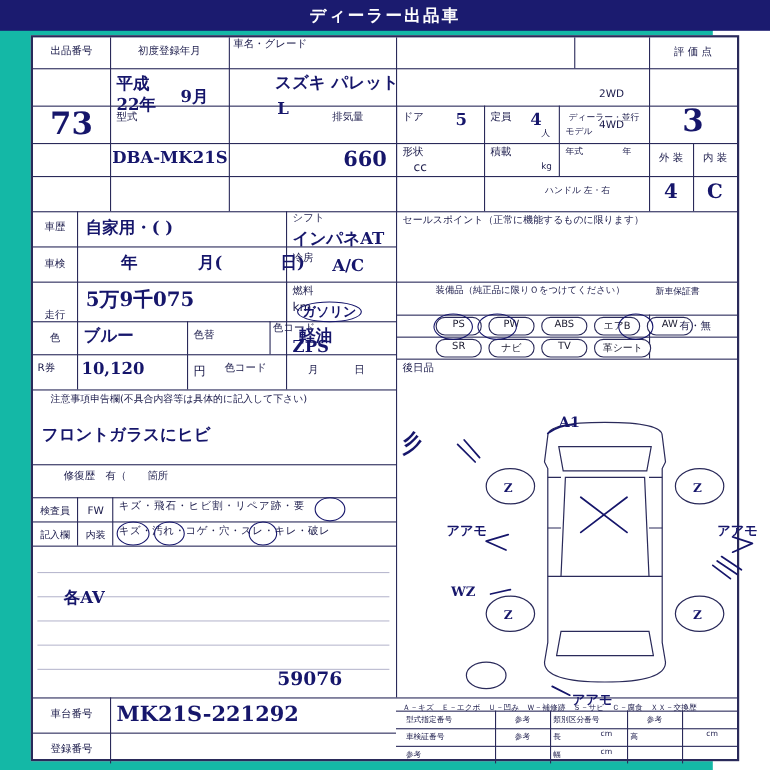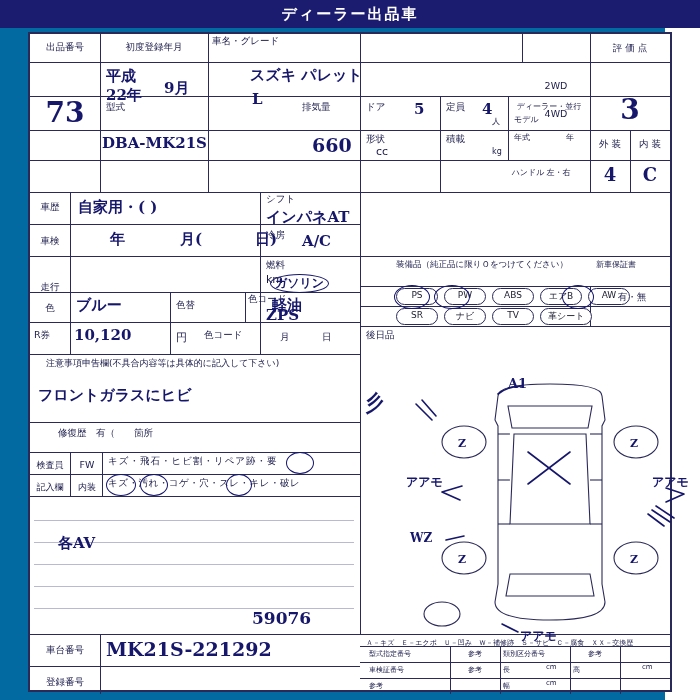--- a/index.html
+++ b/index.html
@@ -3,21 +3,21 @@
 <meta charset="utf-8">
 <style>
   html,body{margin:0;padding:0;}
   body{
     width:700px;height:700px;
     background:#ffffff;
     font-family:"DejaVu Sans","Liberation Sans",sans-serif;
     color:#1a1a2e;
     overflow:hidden;
   }
-  .sheet{position:relative;width:648px;height:700px;background:#0369a1;padding-left:17px;}
+  .sheet{position:relative;width:648px;height:700px;background:#14b8a6;}
 
   
   .title-bar{
     position:absolute;left:0;top:0;width:700px;height:28px;
     background:#1b1b6f;color:#fff;
     display:flex;align-items:center;justify-content:center;
     font-size:15px;font-weight:bold;letter-spacing:2px;
   }
 
   
@@ -169,36 +169,37 @@
     <div class="cell lbl-sm" style="left:462px;top:84px;width:18px;height:14px;">人</div>
 
     <div class="cell lbl" style="left:336px;top:100px;width:40px;height:18px;">形状</div>
     <div class="cell lbl" style="left:416px;top:100px;width:40px;height:18px;">積載</div>
     <div class="cell lbl-sm" style="left:462px;top:114px;width:22px;height:14px;">kg</div>
 
     <div class="cell lbl-sm ctr" style="left:480px;top:66px;width:78px;height:14px;">ディーラー・並行</div>
     <div class="cell lbl-sm" style="left:484px;top:82px;width:40px;height:14px;">モデル</div>
     <div class="cell lbl-sm" style="left:484px;top:100px;width:40px;height:14px;">年式</div>
     <div class="cell lbl-sm" style="left:536px;top:100px;width:24px;height:14px;">年</div>
-    <div class="cell lbl-sm ctr" style="left:472px;top:132px;width:78px;height:14px;font-family:Liberation Serif, serif;">ハンドル 左・右</div>
+    <div class="cell lbl-sm ctr" style="left:456px;top:132px;width:78px;height:14px;">ハンドル 左・右</div>
 
     <div class="cell lbl ctr" style="left:560px;top:100px;width:40px;height:20px;">外 装</div>
     <div class="cell lbl ctr" style="left:600px;top:100px;width:40px;height:20px;">内 装</div>
     <div class="cell hw hw-l ctr" style="left:560px;top:126px;width:40px;height:28px;">4</div>
     <div class="cell hw hw-l ctr" style="left:600px;top:126px;width:40px;height:28px;">C</div>
 
     <div class="cell lbl ctr" style="left:0;top:162px;width:40px;height:22px;">車歴</div>
     <div class="cell hw hw-m" style="left:48px;top:164px;width:270px;height:24px;">自家用・(            )</div>
 
     <div class="cell lbl ctr" style="left:0;top:196px;width:40px;height:22px;">車検</div>
     <div class="cell hw hw-m" style="left:80px;top:196px;width:40px;height:24px;">年</div>
     <div class="cell hw hw-m" style="left:150px;top:196px;width:50px;height:24px;">月(</div>
     <div class="cell hw hw-m" style="left:225px;top:196px;width:50px;height:24px;">日)</div>
 
     <div class="cell lbl ctr" style="left:0;top:242px;width:40px;height:22px;">走行</div>
+    <div class="cell hw hw-m" style="left:48px;top:226px;width:180px;height:28px;font-size:18px;">5万9千075</div>
     <div class="cell lbl" style="left:236px;top:240px;width:30px;height:16px;font-size:11px;">km</div>
 
     <div class="cell lbl ctr" style="left:0;top:264px;width:40px;height:20px;">色</div>
     <div class="cell hw hw-m" style="left:46px;top:262px;width:100px;height:24px;">ブルー</div>
     <div class="cell lbl" style="left:146px;top:266px;width:40px;height:18px;">色替</div>
     <div class="cell lbl" style="left:218px;top:260px;width:60px;height:18px;">色コード</div>
     <div class="cell hw hw-m" style="left:236px;top:272px;width:70px;height:22px;">ZPS</div>
 
     <div class="cell lbl" style="left:4px;top:296px;width:40px;height:18px;">R券</div>
     <div class="cell hw hw-m" style="left:44px;top:292px;width:90px;height:24px;">10,120</div>
@@ -241,20 +242,21 @@
     <div class="cell lbl" style="left:236px;top:160px;width:90px;height:16px;">シフト</div>
     <div class="cell hw hw-m" style="left:236px;top:174px;width:100px;height:22px;">インパネAT</div>
     <div class="cell lbl" style="left:236px;top:196px;width:60px;height:16px;">冷房</div>
     <div class="cell hw hw-m" style="left:272px;top:198px;width:60px;height:22px;">A/C</div>
     <div class="cell lbl" style="left:236px;top:226px;width:60px;height:16px;">燃料</div>
     <div class="cell hw hw-s" style="left:240px;top:240px;width:90px;height:20px;">
       <span class="oval">ガソリン</span>
     </div>
     <div class="cell hw hw-m" style="left:242px;top:262px;width:80px;height:22px;">軽油</div>
 
+    <div class="cell lbl" style="left:336px;top:162px;width:300px;height:18px;font-size:9px;">セールスポイント（正常に機能するものに限ります）</div>
 
     <div class="cell lbl" style="left:366px;top:226px;width:240px;height:18px;font-size:8.5px;">装備品（純正品に限りＯをつけてください）</div>
     <div class="cell lbl" style="left:566px;top:226px;width:72px;height:18px;font-size:8px;">新車保証書</div>
     <div class="eqrow" style="left:366px;top:254px;">
       <span class="eq">PS</span>
       <span class="eq">PW</span>
       <span class="eq">ABS</span>
       <span class="eq">エアB</span>
       <span class="eq">AW</span>
     </div>

